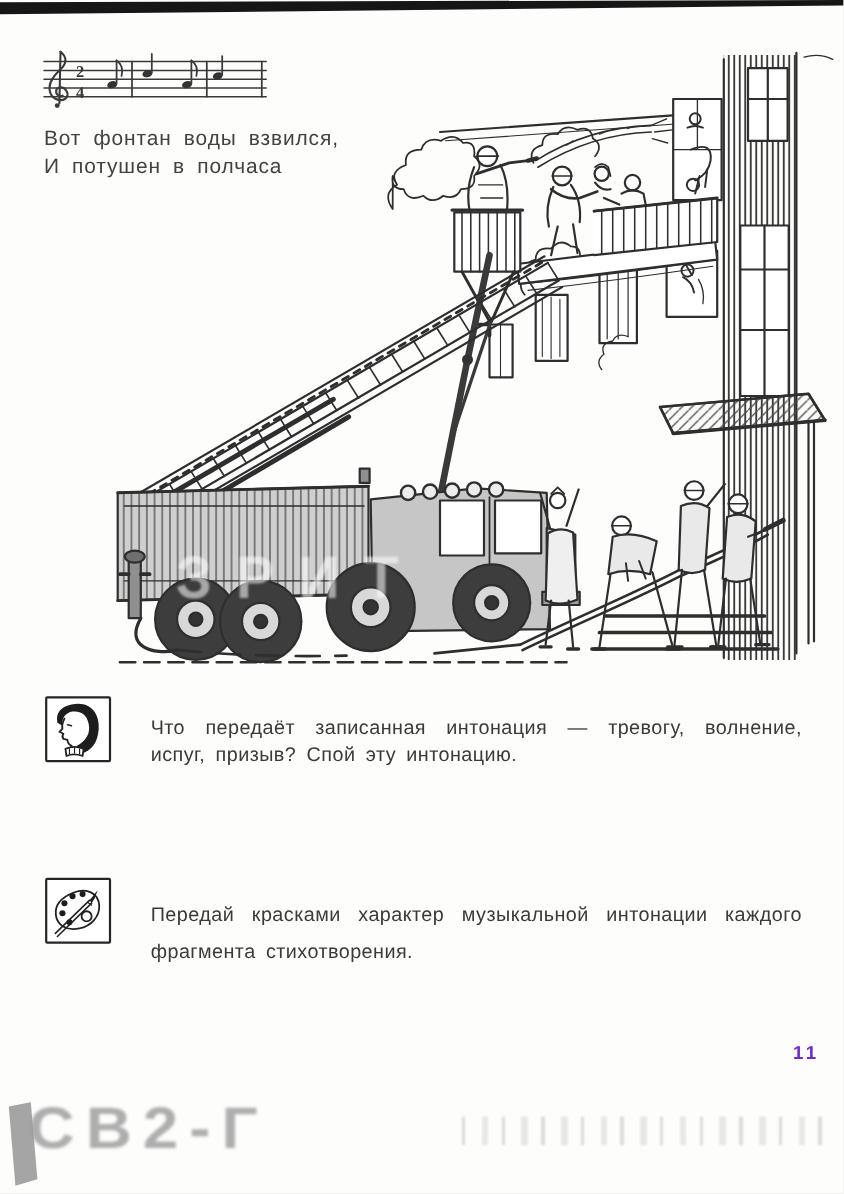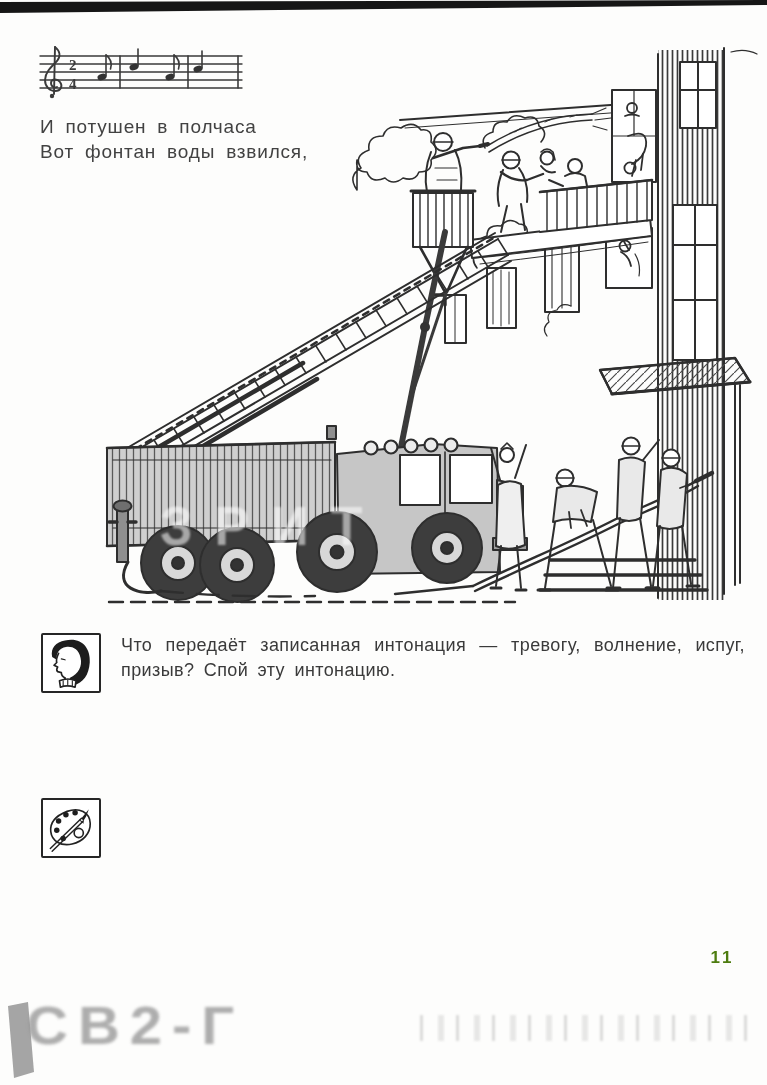--- a/index.html
+++ b/index.html
@@ -6,31 +6,31 @@
   #page{
     position:relative;width:767px;height:1085px;background:#fdfdfc;
     overflow:hidden;font-family:"Liberation Sans",sans-serif;color:#3c3c3c;
   }
   .abs{position:absolute;}
   
   .poem{left:40px;top:114px;font-size:19px;line-height:25px;
         letter-spacing:.8px;word-spacing:5px;color:#424242;}
   .task-text{left:121px;width:624px;font-size:18px;letter-spacing:.4px;
         word-spacing:4px;text-align:justify;color:#3a3a3a;}
-  .task-text p{margin:0;}
+  .task-text p{margin:16px;}
   #task1-text{top:633px;line-height:25px;}
   #task2-text{top:798px;line-height:34px;}
   .icon-box{
     width:60px;height:60px;border:2.5px solid #262626;border-radius:2px;
     background:#fff;box-sizing:border-box;
   }
   #icon1{left:41px;top:633px;}
   #icon2{left:41px;top:798px;}
-  .pagenum{left:700px;top:948px;width:45px;text-align:center;font-size:17px;
-        font-weight:bold;letter-spacing:3px;color:#4d7c0f;}
+  .pagenum{left:700px;top:948px;width:45px;text-align:right;font-size:17px;
+        font-weight:bold;letter-spacing:3px;color:#6d28d9;}
   
   .watermark{left:160px;top:496px;font-size:52px;font-weight:bold;
         letter-spacing:22px;color:rgba(255,255,255,.55);filter:blur(1px);
         transform:scaleY(1.05);}
   .ghost{left:26px;top:992px;font-size:58px;font-weight:bold;
         letter-spacing:10px;color:#9a9a9a;opacity:.8;filter:blur(1.6px);
         transform:scaleY(.92);}
   .ghost-smudge{left:420px;top:1015px;width:335px;height:26px;opacity:.5;
         filter:blur(1px);
         background:repeating-linear-gradient(90deg,
@@ -79,22 +79,22 @@
       <path d="M138 32 L138 11"></path>
         <path d="M138 11 q7 5 4.5 14"></path>
       <path d="M152 12 V44"></path>
       <ellipse cx="162" cy="25" rx="4.6" ry="3.2" transform="rotate(-15 162 25)" fill="#333" stroke="none"></ellipse>
       <path d="M166 24 L166 7"></path>
       <path d="M202 12 V44"></path>
     </g>
   </svg>
 
   <div class="abs poem">
+    <div>Вот фонтан воды взвился,</div>
     <div>И потушен в полчаса</div>
-    <div>Вот фонтан воды взвился,</div>
   </div>
 
   <svg class="abs ink" style="left:95px;top:40px" width="672" height="575" viewBox="0 0 672 575" fill="none" stroke="#2e2e2e" stroke-width="2" stroke-linecap="round" stroke-linejoin="round">
     <defs>
       <pattern id="pv" width="7" height="9" patternUnits="userSpaceOnUse">
         <path d="M3.5 0V9" stroke="#5a5a5a" stroke-width="1.3"></path>
       </pattern>
       <pattern id="pc" width="5" height="10" patternUnits="userSpaceOnUse">
         <path d="M2.5 0V10" stroke="#3a3a3a" stroke-width="1.7"></path>
       </pattern>
@@ -355,20 +355,23 @@
           <circle cx="25" cy="16" r="3"></circle>
         <circle cx="35" cy="14" r="3"></circle>
           <circle cx="15" cy="33" r="3"></circle>
         <circle cx="22" cy="42" r="3"></circle>
       </g>
       <path d="M8 53 L42 20 M10 56 L44 23" stroke-width="1.6"></path>
       <path d="M42 20 L50 10 L47 18 L44 23 Z" fill="#1d1d1d" stroke="none"></path>
       <path d="M40 22 l4 3" stroke-width="1.2"></path>
     </svg>
   </div>
+  <div class="abs task-text" id="task2-text">
+    <p>Передай красками характер музыкальной интонации каждого фрагмента стихотворения.</p>
+  </div>
 
   <div class="abs pagenum">11</div>
 
   <svg class="abs ghost-wedge" width="36" height="86">
     <polygon points="4,8 24,4 30,74 10,80" fill="#8f8f8f" opacity=".8"></polygon>
   </svg>
   <div class="abs ghost">СВ2-Г</div>
   <div class="abs ghost-smudge"></div>
 
 </div>

